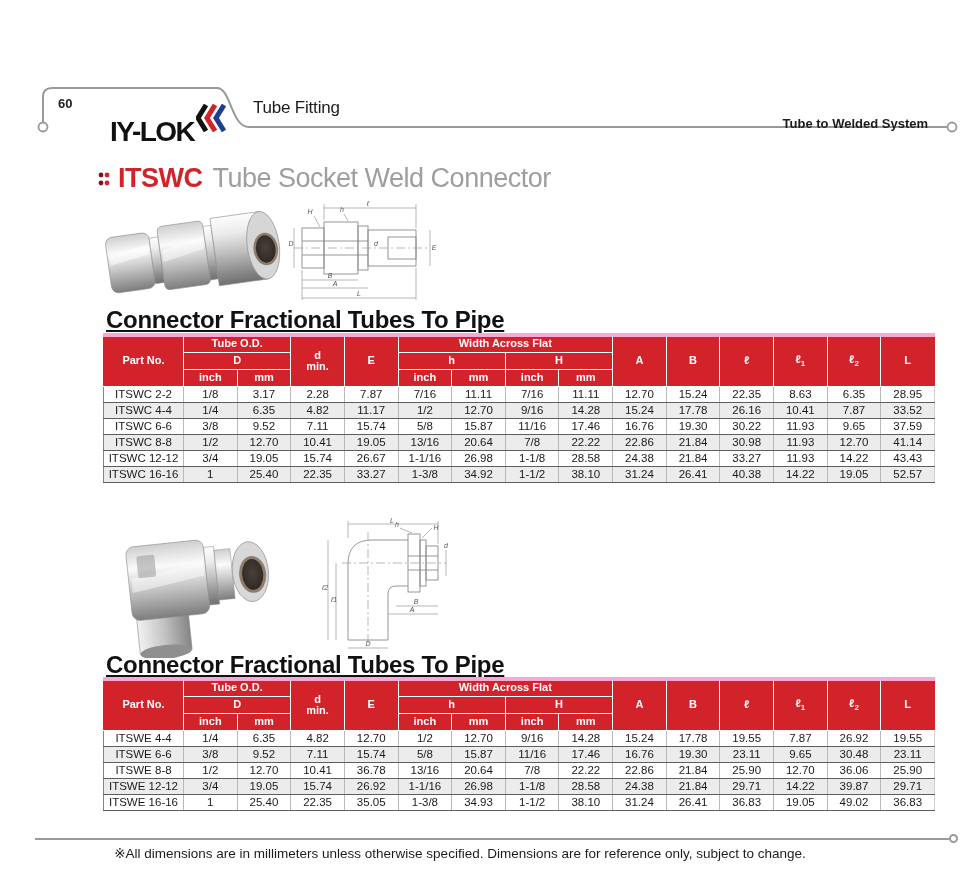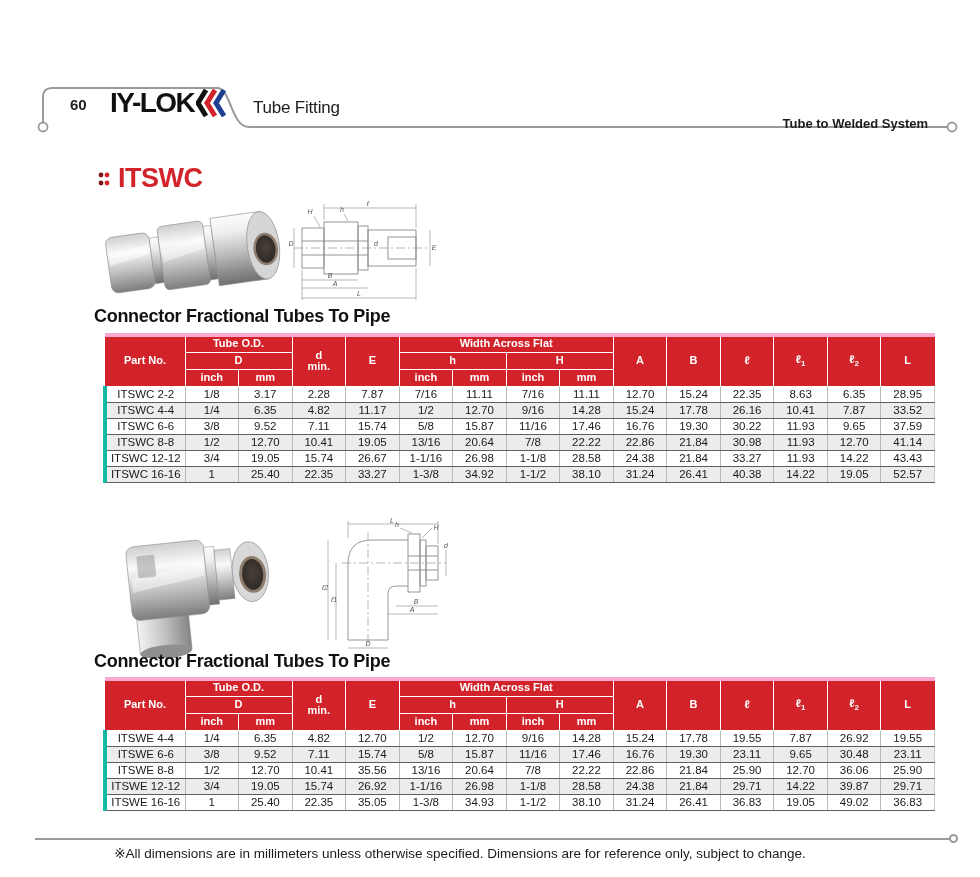--- a/index.html
+++ b/index.html
@@ -2,50 +2,50 @@
 <html><head>
 <meta charset="utf-8">
 <style>
   * { margin:0; padding:0; box-sizing:border-box; }
   html,body { background:#fff; }
   body { font-family:"Liberation Sans","DejaVu Sans",sans-serif; }
   .page { position:relative; width:980px; height:877px; background:#ffffff; overflow:hidden; margin:0 auto; }
 
   
   .hdr-deco { position:absolute; left:35px; top:84px; width:928px; height:50px; }
-  .page-num { position:absolute; left:70px; top:96px; font-size:15px; font-weight:bold; color:#222; }
+  .page-num { position:absolute; left:58px; top:96px; font-size:13px; font-weight:bold; color:#222; }
   .logo { position:absolute; left:110px; top:89px; display:flex; align-items:center; }
-  .logo-text { font-size:28px; font-weight:bold; letter-spacing:-1.5px; color:#111; line-height:1; }
+  .logo-text { font-size:28px; font-weight:bold; letter-spacing:-1.5px; color:#111; line-height:1;margin-top:29px; }
   .logo-chev { margin-left:2px; }
   .hdr-title { position:absolute; left:253px; top:98px; font-size:17px; color:#1c1c1c; letter-spacing:-0.2px; }
   .hdr-right { position:absolute; right:52px; top:100px; font-size:13px; font-weight:bold; color:#1c1c1c;margin-top:16px; }
 
   
   .sec-title { position:absolute; left:98px; display:flex; align-items:flex-start; letter-spacing:-0.5px; }
   .sec-dots { margin-right:8px; margin-top:4px; }
   .sec-code { font-size:27px; font-weight:bold; color:#d2232a; margin-right:10px; }
   .sec-name { font-size:27px; color:#9e9e9e; white-space:pre; }
-  .sub-title { position:absolute; left:94px; font-size:18px; font-weight:bold; color:#111; letter-spacing:-0.3px; }
+  .sub-title { position:absolute; left:106px; font-size:24px; font-weight:bold; color:#111; letter-spacing:-0.3px;text-decoration:underline; }
 
   
   .photo, .draw { position:absolute; }
 
   
   .dim-table { position:absolute; left:103px; width:832px; border-collapse:collapse; table-layout:fixed;
                font-size:11.5px; }
   .dim-table col.part { width:80px; }
   .dim-table thead th { background:#d2232a; color:#fff; font-weight:bold; font-size:11px;
                         border:1px solid #ffffff; height:17px; line-height:1.05; padding:0 1px; }
   .dim-table thead tr:first-child th { border-top:4px solid #f9a8d4; }
   .dim-table thead th.edge-l { border-left:1px solid #d2232a; }
   .dim-table thead th.edge-r { border-right:1px solid #d2232a; }
   .dim-table sub { font-size:8px; }
   .dim-table tbody td { text-align:center; color:#1a1a1a; height:16px; padding:0 1px;
                         border-bottom:1px solid #5e5e5e; border-left:1px solid #b9b9b9; border-right:1px solid #b9b9b9; }
-  .dim-table tbody td:first-child { border-left:4px solid #14b8a6; }
+  .dim-table tbody td:first-child { border-left:1px solid #14b8a6; }
   .dim-table tbody td:last-child { border-right:1px solid #cfcfcf; }
   .dim-table tbody tr:nth-child(even) { background:#ececec; }
 
   
   .foot-line { position:absolute; left:35px; top:838px; width:916px; height:2px; background:#9a9a9a; }
   .foot-circle { position:absolute; left:949px; top:834px; width:9px; height:9px; border:2px solid #9a9a9a;
                  border-radius:50%; background:#fff; }
   .footnote { position:absolute; left:0; top:845px; width:920px; text-align:center; font-size:13.5px; color:#1c1c1c; }
 
   
@@ -74,20 +74,21 @@
   <div class="hdr-right">Tube to Welded System</div>
 
   <div class="sec-title" style="top:163px;">
     <svg class="sec-dots" width="12" height="22" viewBox="0 0 12 22">
       <circle cx="3" cy="8" r="2.4" fill="#7d161b"></circle>
         <circle cx="3" cy="16" r="2.4" fill="#7d161b"></circle>
       <circle cx="9" cy="8" r="2.4" fill="#d2232a"></circle>
         <circle cx="9" cy="16" r="2.4" fill="#d2232a"></circle>
     </svg>
     <span class="sec-code">ITSWC</span>
+    <span class="sec-name">Tube Socket Weld Connector</span>
   </div>
 
   <svg class="photo" style="left:100px; top:196px;" width="188" height="118" viewBox="0 0 188 118">
     <defs>
       <linearGradient id="metalV" x1="0" y1="0" x2="0" y2="1">
         <stop offset="0" stop-color="#fdfdfd"></stop>
           <stop offset="0.25" stop-color="#ececec"></stop>
         <stop offset="0.55" stop-color="#bdbdbd"></stop>
           <stop offset="0.8" stop-color="#909090"></stop>
         <stop offset="1" stop-color="#707070"></stop>
@@ -420,21 +421,21 @@
           <td>23.11</td>
           <td>9.65</td>
           <td>30.48</td>
           <td>23.11</td>
         </tr>
         <tr>
           <td>ITSWE 8-8</td>
           <td>1/2</td>
           <td>12.70</td>
           <td>10.41</td>
-          <td>35.56</td>
+          <td>36.78</td>
           <td>13/16</td>
           <td>20.64</td>
           <td>7/8</td>
           <td>22.22</td>
           <td>22.86</td>
           <td>21.84</td>
           <td>25.90</td>
           <td>12.70</td>
           <td>36.06</td>
           <td>25.90</td>

